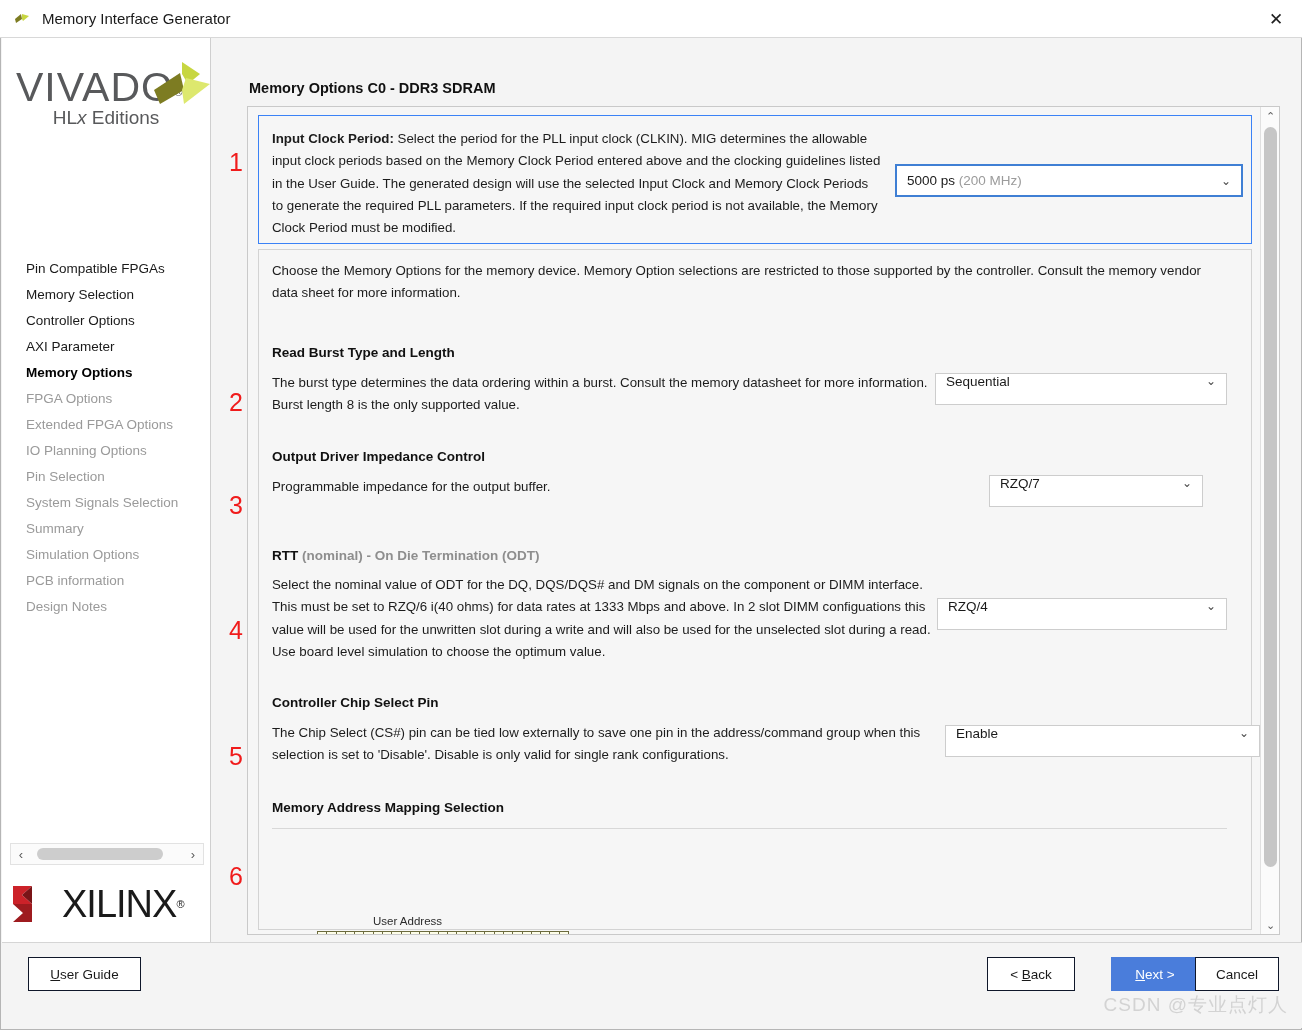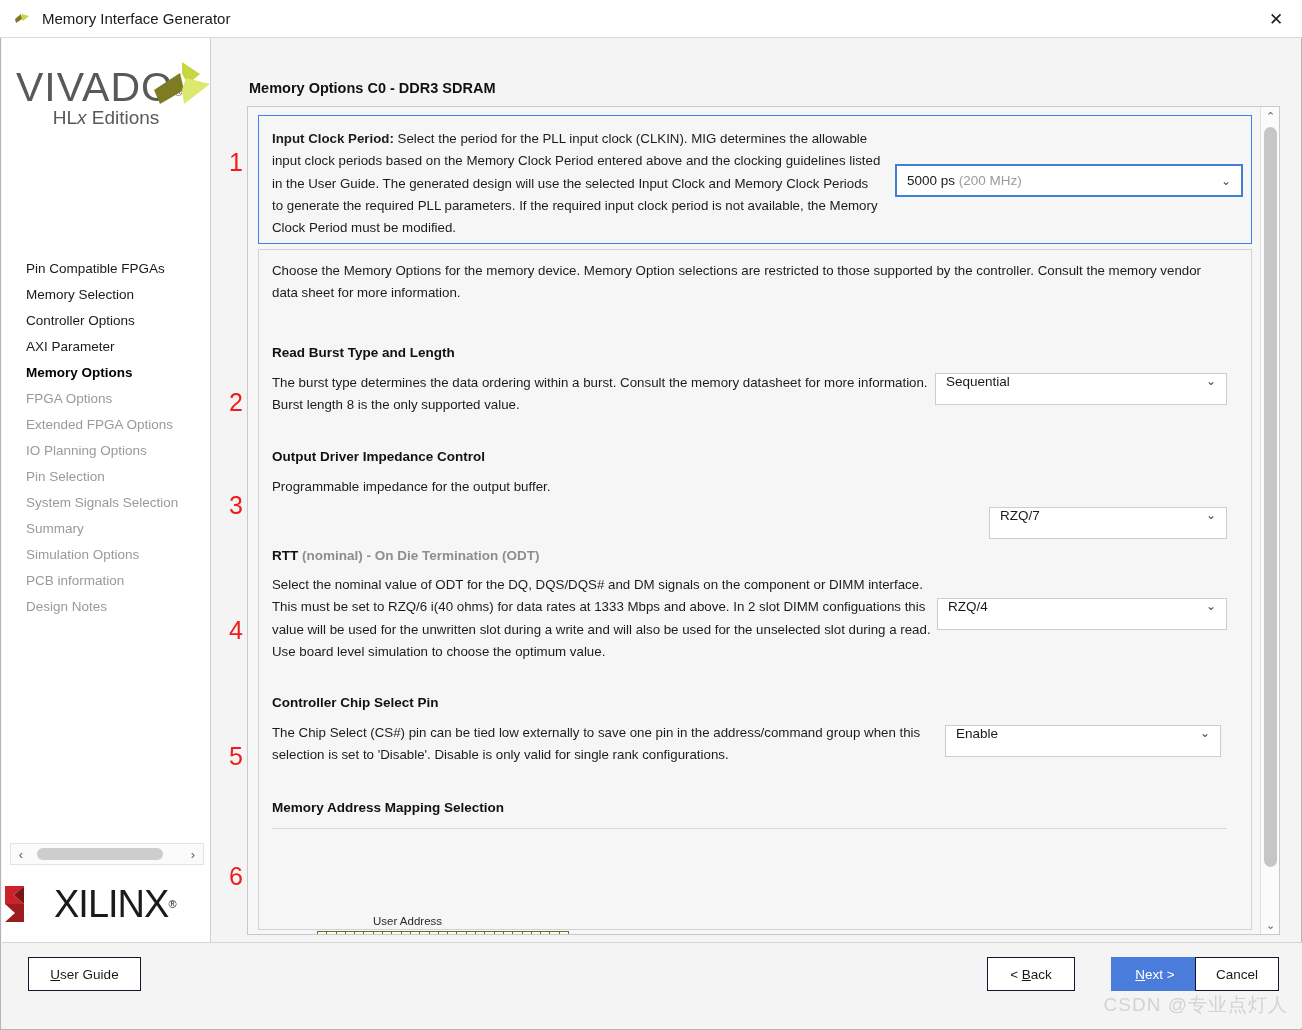--- a/index.html
+++ b/index.html
@@ -62,21 +62,21 @@
   #side-hscroll {
     position:absolute; left:8px; bottom:78px; width:194px; height:22px;
     background:#fbfbfb; border:1px solid #e2e2e2;
     display:flex; align-items:center;
   }
   .hs-arrow { width:20px; text-align:center; color:#5a5a5a; font-size:13px; cursor:pointer; }
   #hs-track { flex:1; height:22px; position:relative; }
   #hs-thumb { position:absolute; left:6px; top:5px; width:126px; height:12px; background:#cdcdcd; border-radius:6px; cursor:pointer; }
 
   
-  #xilinx { position:absolute; left:0; bottom:8px; width:200px; height:62px; display:flex; align-items:center;text-align:right; }
+  #xilinx { position:absolute; left:8px; bottom:8px; width:200px; height:62px; display:flex; align-items:center;text-align:right; }
   #xilinx-word { font-size:38px; letter-spacing:-1px; color:#1a1a1a; font-weight:400; margin-left:6px; }
   #xilinx-reg { font-size:11px; vertical-align:sub; }
 
   
   #main { position:absolute; left:210px; top:0; right:1px; height:905px; background:#f4f4f4; }
   #page-heading {
     position:absolute; left:38px; top:42px; font-size:14.5px; font-weight:bold; color:#111;
   }
   #panel {
     position:absolute; left:36px; top:68px; right:20px; bottom:8px;
@@ -267,35 +267,35 @@
 
           <div class="sect-title" style="left:13px; top:95px;">Read Burst Type and Length</div>
           <div class="sect-desc" style="left:13px; top:122px; width:660px;">The burst type determines the data ordering within a burst. Consult the memory datasheet for more information. Burst length 8 is the only supported value.</div>
           <div class="combo" style="left:676px; top:123px; width:292px;">
             <span class="sel-val">Sequential</span>
             <span class="sel-caret">⌄</span>
           </div>
 
           <div class="sect-title" style="left:13px; top:199px;">Output Driver Impedance Control</div>
           <div class="sect-desc" style="left:13px; top:226px; width:660px;">Programmable impedance for the output buffer.</div>
-          <div class="combo" style="left:730px; top:225px; width:238px;margin-top:32px;">
+          <div class="combo" style="left:730px; top:225px; width:214px;">
             <span class="sel-val">RZQ/7</span>
             <span class="sel-caret">⌄</span>
           </div>
 
           <div class="sect-title" style="left:13px; top:298px;"><span>RTT</span><span class="muted"> (nominal) - On Die Termination (ODT)</span></div>
           <div class="sect-desc" style="left:13px; top:324px; width:670px;">Select the nominal value of ODT for the DQ, DQS/DQS# and DM signals on the component or DIMM interface. This must be set to RZQ/6 i(40 ohms) for data rates at 1333 Mbps and above. In 2 slot DIMM configuations this value will be used for the unwritten slot during a write and will also be used for the unselected slot during a read. Use board level simulation to choose the optimum value.</div>
           <div class="combo" style="left:678px; top:348px; width:290px;">
             <span class="sel-val">RZQ/4</span>
             <span class="sel-caret">⌄</span>
           </div>
 
           <div class="sect-title" style="left:13px; top:445px;">Controller Chip Select Pin</div>
           <div class="sect-desc" style="left:13px; top:472px; width:662px;">The Chip Select (CS#) pin can be tied low externally to save one pin in the address/command group when this selection is set to 'Disable'. Disable is only valid for single rank configurations.</div>
-          <div class="combo" style="left:686px; top:475px; width:276px;">
+          <div class="combo" style="left:686px; top:475px; width:315px;">
             <span class="sel-val">Enable</span>
             <span class="sel-caret">⌄</span>
           </div>
 
           <div class="sect-title" style="left:13px; top:550px;">Memory Address Mapping Selection</div>
           <div style="position:absolute;left:13px;top:578px;width:955px;height:1px;background:#d8d8d8;"></div>
 
           <div id="addr-wrap">
             <div id="addr-caption">User Address</div>
             <div id="addr-bar">

